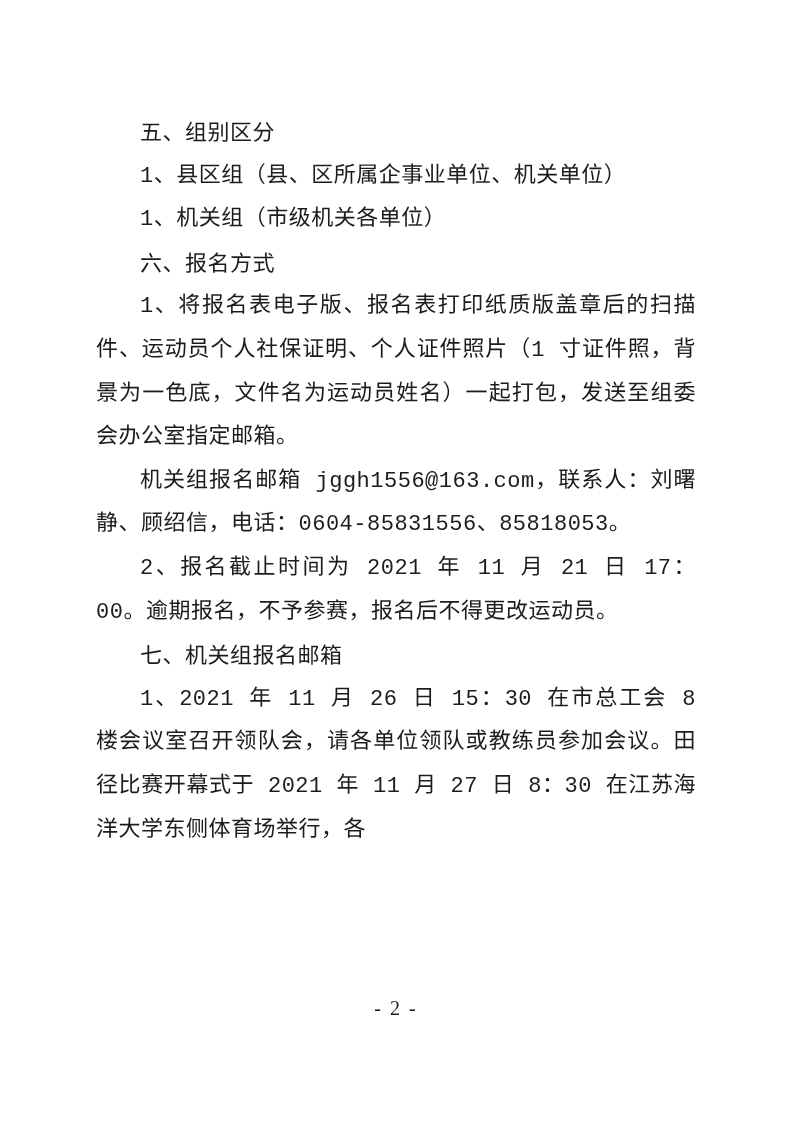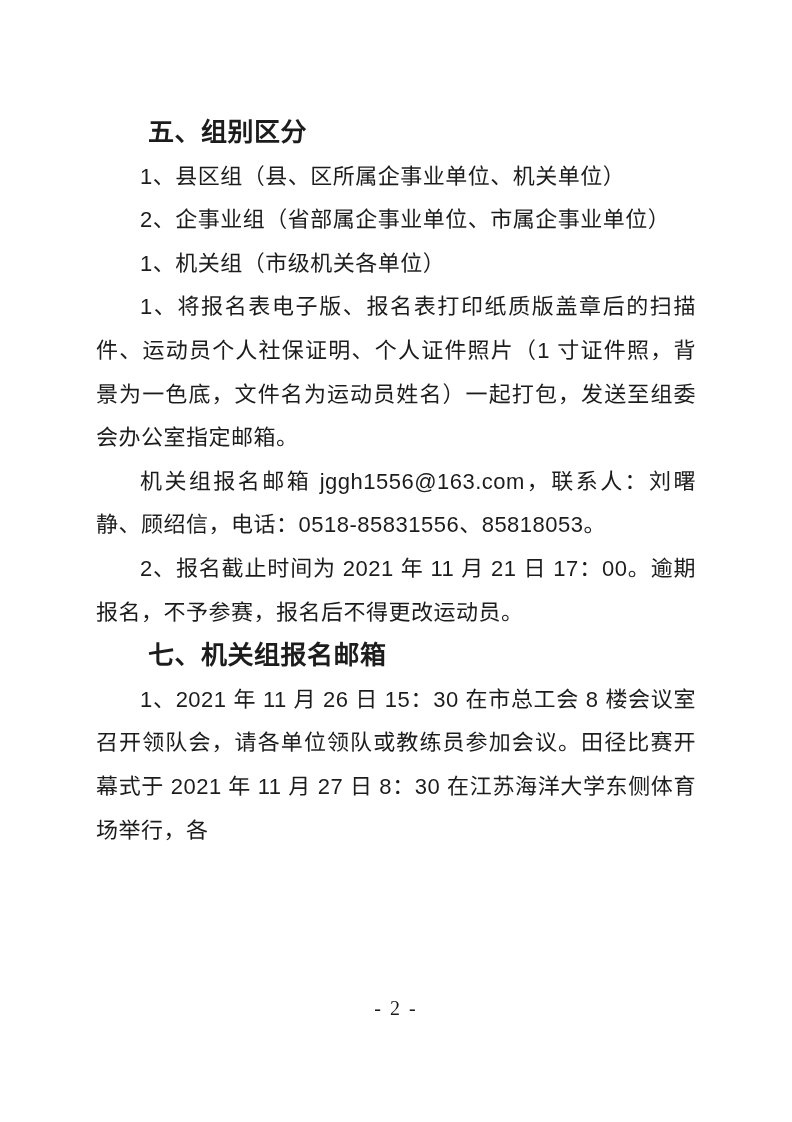--- a/index.html
+++ b/index.html
@@ -16,33 +16,33 @@
     box-sizing: border-box;
     padding: 111px 96px 0 96px;
     overflow: hidden;
   }
   .content {
     width: 600px;
     color: #1c1c1c;
   }
   p.body-para {
     margin: 0;
-    font-family: Liberation Sans, sans-serif;
+    font-family: Liberation Mono, monospace;
     font-size: 22px;
     line-height: 43.6px;
     text-align: justify;
     text-indent: 2em;
     letter-spacing: 0.5px;
     word-break: break-word;
   }
   p.section-heading {
     margin: 0;
     font-family: "Liberation Sans", "DejaVu Sans", sans-serif;
-    font-weight: bold;
-    font-size: 26px;
+    font-weight: normal;
+    font-size: 22px;
     line-height: 43.6px;
     text-align: justify;
     text-indent: 2em;
     letter-spacing: 0.5px;
   }
   .page-footer {
     position: absolute;
     left: 0;
     top: 997px;
     width: 792px;
@@ -53,22 +53,22 @@
     letter-spacing: 2px;
   }
 </style>
 </head>
 <body>
 
 <div class="page">
   <div class="content">
     <p class="section-heading">五、组别区分</p>
     <p class="body-para">1、县区组（县、区所属企事业单位、机关单位）</p>
-    <p class="body-para">2、企事业组（省部属企事业单位、市属企事业单位）</p>
     <p class="body-para">1、机关组（市级机关各单位）</p>
+    <p class="section-heading">六、报名方式</p>
     <p class="body-para">1、将报名表电子版、报名表打印纸质版盖章后的扫描件、运动员个人社保证明、个人证件照片（1 寸证件照，背景为一色底，文件名为运动员姓名）一起打包，发送至组委会办公室指定邮箱。</p>
-    <p class="body-para">机关组报名邮箱 jggh1556@163.com，联系人：刘曙静、顾绍信，电话：0518-85831556、85818053。</p>
+    <p class="body-para">机关组报名邮箱 jggh1556@163.com，联系人：刘曙静、顾绍信，电话：0604-85831556、85818053。</p>
     <p class="body-para">2、报名截止时间为 2021 年 11 月 21 日 17：00。逾期报名，不予参赛，报名后不得更改运动员。</p>
     <p class="section-heading">七、机关组报名邮箱</p>
     <p class="body-para">1、2021 年 11 月 26 日 15：30 在市总工会 8 楼会议室召开领队会，请各单位领队或教练员参加会议。田径比赛开幕式于 2021 年 11 月 27 日 8：30 在江苏海洋大学东侧体育场举行，各</p>
   </div>
   <div class="page-footer">- 2 -</div>
 </div>
 
 </body></html>

